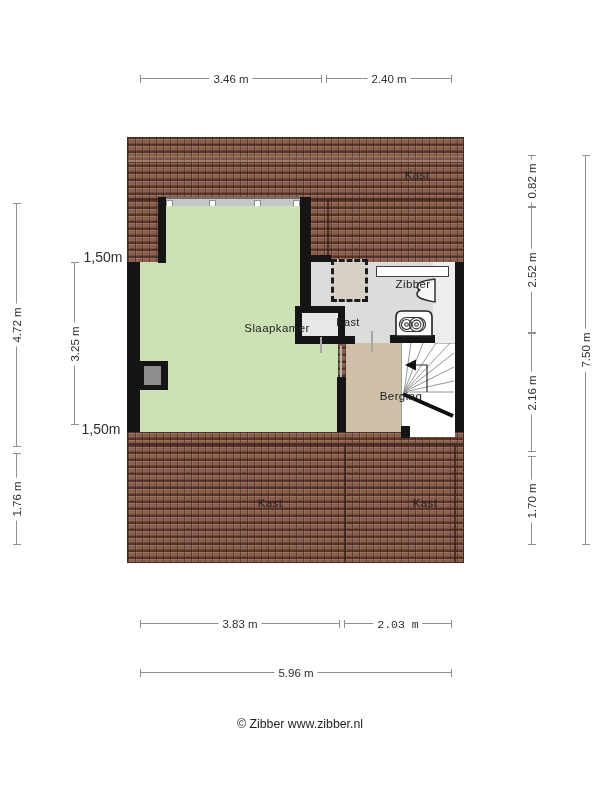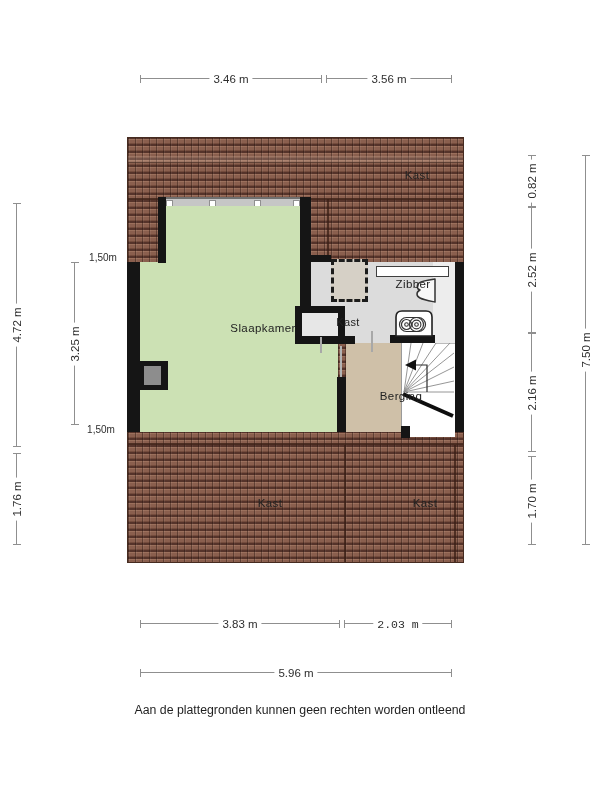--- a/index.html
+++ b/index.html
@@ -26,21 +26,21 @@
   .dh{position:absolute;height:0;border-top:1px solid #8f8f8f;}
   .dh i{position:absolute;top:-4px;width:1px;height:8px;background:#8f8f8f;display:block;}
   .dh i.t1{left:0}.dh i.t2{right:0}
   .dh span{position:absolute;left:50%;top:0;transform:translate(-50%,-50%);background:#fff;
            padding:0 4px;font-size:11.5px;color:#2e2e2e;white-space:nowrap;}
   .dv{position:absolute;width:0;border-left:1px solid #8f8f8f;}
   .dv i{position:absolute;left:-4px;height:1px;width:8px;background:#8f8f8f;display:block;}
   .dv i.t1{top:0}.dv i.t2{bottom:0}
   .dv span{position:absolute;top:50%;left:0;transform:translate(-50%,-50%) rotate(-90deg);
            background:#fff;padding:0 4px;font-size:11.5px;color:#2e2e2e;white-space:nowrap;}
-  .endlabel{position:absolute;transform:translate(-50%,-50%);font-size:10px;color:#2e2e2e;white-space:nowrap;}
+  .endlabel{position:absolute;transform:translate(-50%,-50%);font-size:14px;color:#2e2e2e;white-space:nowrap;}
 
   .doorline{background:#a8a8a8;}
   .footer{position:absolute;left:0;width:600px;text-align:center;font-size:12.3px;color:#1f1f1f;}
 </style>
 </head>
 <body>
 
 <div class="canvas">
 
   <div class="abs tiles" style="left:127px;top:137px;width:337px;height:426px;"></div>
@@ -117,37 +117,37 @@
     <circle cx="12.5" cy="15.5" r="1.8" fill="none" stroke="#333" stroke-width="1.1"></circle>
     <circle cx="22.5" cy="15.5" r="7" fill="none" stroke="#333" stroke-width="1.2"></circle>
     <circle cx="22.5" cy="15.5" r="4.4" fill="none" stroke="#333" stroke-width="1.1"></circle>
     <circle cx="22.5" cy="15.5" r="1.8" fill="none" stroke="#333" stroke-width="1.1"></circle>
   </svg>
 
   <div class="abs doorline" style="left:320px;top:337px;width:2px;height:16px;"></div>
   <div class="abs doorline" style="left:340px;top:346px;width:2px;height:31px;background:#b3b3b3;"></div>
   <div class="abs doorline" style="left:371px;top:331px;width:2px;height:21px;"></div>
 
-  <div class="room-label" style="left:236px;top:328px;">Slaapkamer</div>
+  <div class="room-label" style="left:250px;top:328px;">Slaapkamer</div>
   <div class="room-label" style="left:386px;top:284px;">Zibber</div>
   <div class="room-label" style="left:321px;top:322px;font-size:11px;">Kast</div>
   <div class="room-label" style="left:390px;top:175px;">Kast</div>
   <div class="room-label" style="left:374px;top:396px;">Berging</div>
   <div class="room-label" style="left:243px;top:503px;">Kast</div>
   <div class="room-label" style="left:398px;top:503px;">Kast</div>
 
   <div class="dh" style="left:140px;top:78px;width:182px;">
     <i class="t1"></i>
       <i class="t2"></i>
       <span>3.46 m</span>
   </div>
   <div class="dh" style="left:326px;top:78px;width:126px;">
     <i class="t1"></i>
       <i class="t2"></i>
-      <span>3.56 m</span>
+      <span>2.40 m</span>
   </div>
 
   <div class="dv" style="left:16px;top:203px;height:244px;">
     <i class="t1"></i>
       <i class="t2"></i>
       <span>4.72 m</span>
   </div>
   <div class="dv" style="left:16px;top:453px;height:92px;">
     <i class="t1"></i>
       <i class="t2"></i>
@@ -196,15 +196,15 @@
     <i class="t1"></i>
       <i class="t2"></i>
       <span>2.03 m</span>
   </div>
   <div class="dh" style="left:140px;top:672px;width:312px;">
     <i class="t1"></i>
       <i class="t2"></i>
       <span>5.96 m</span>
   </div>
 
-  <div class="footer" style="top:703px;">Aan de plattegronden kunnen geen rechten worden ontleend</div>
+  <div class="footer" style="top:717px;">© Zibber www.zibber.nl</div>
 
 </div>
 
 </body></html>

